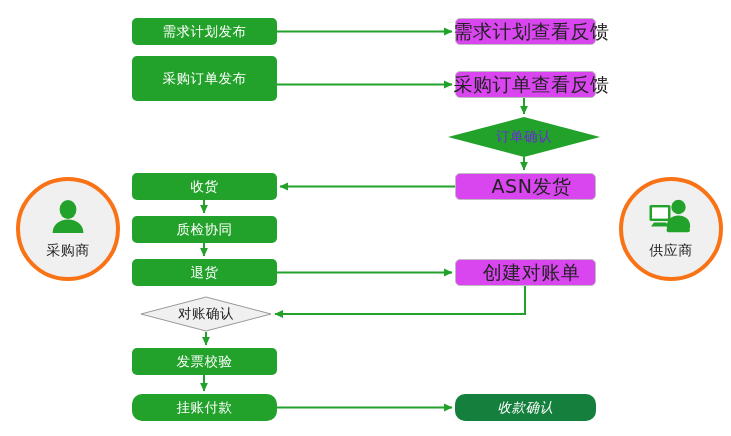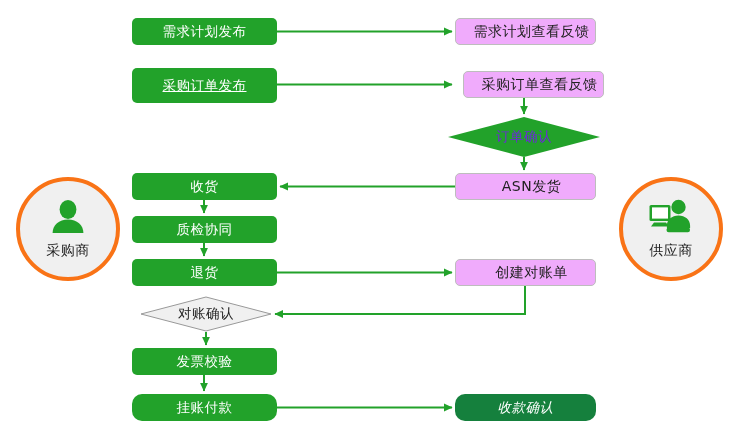--- a/index.html
+++ b/index.html
@@ -31,25 +31,25 @@
   
   .box-green {
     background: #22a22a;
     color: #ffffff;
     border-radius: 5px;
     font-size: 13.5px;
     letter-spacing: 0.5px;
   }
   
   .box-grey {
-    background: #f0abfc;
+    background: #d946ef;
     color: #222222;
     border: 1px solid #bdbdbd;
     border-radius: 5px;
-    font-size: 14px;
+    font-size: 19px;
     letter-spacing: 0.5px;
     padding-left: 12px;
   }
   
   .box-red {
     background: #15803d;
     color: #ffffff;
     border-radius: 10px;
     font-size: 13.5px;
     letter-spacing: 0.5px;
@@ -178,23 +178,23 @@
         <rect x="18.5" y="28.6" width="23.5" height="4.6" rx="2.2" fill="#22a22a"></rect>
       </svg>
     </span>
     <span class="actor-label">供应商</span>
   </div>
 
   <div class="node box-green" style="left:132px; top:18px; width:145px; height:27px;">需求计划发布</div>
 
   <div class="node box-grey" style="left:455px; top:18px; width:141px; height:27px;">需求计划查看反馈</div>
 
-  <div class="node box-green" style="left:132px; top:68px; width:145px; height:35px;text-decoration:underline;">采购订单发布</div>
-
-  <div class="node box-grey" style="left:455px; top:71px; width:141px; height:27px;margin-left:8px;">采购订单查看反馈</div>
+  <div class="node box-green" style="left:132px; top:56px; width:145px; height:45px;">采购订单发布</div>
+
+  <div class="node box-grey" style="left:455px; top:71px; width:141px; height:27px;">采购订单查看反馈</div>
 
   <div class="diamond diamond-green" style="left:448px; top:117px; width:152px; height:40px;">
     <svg width="152" height="40" viewBox="0 0 152 40" xmlns="http://www.w3.org/2000/svg">
       <polygon points="76,0 152,20 76,40 0,20" fill="#22a22a"></polygon>
     </svg>
     <span class="dlabel">订单确认</span>
   </div>
 
   <div class="node box-grey" style="left:455px; top:173px; width:141px; height:27px;">ASN发货</div>
 

